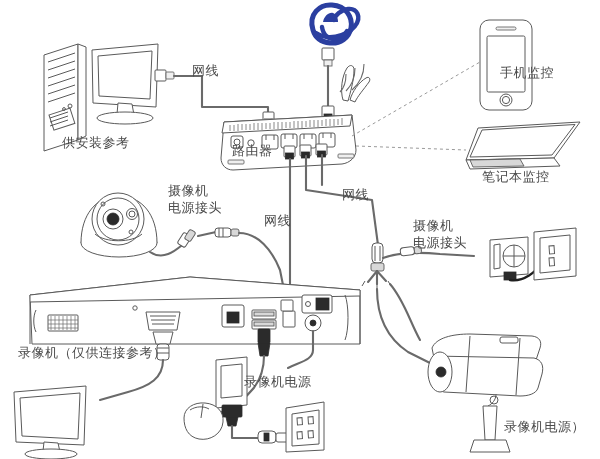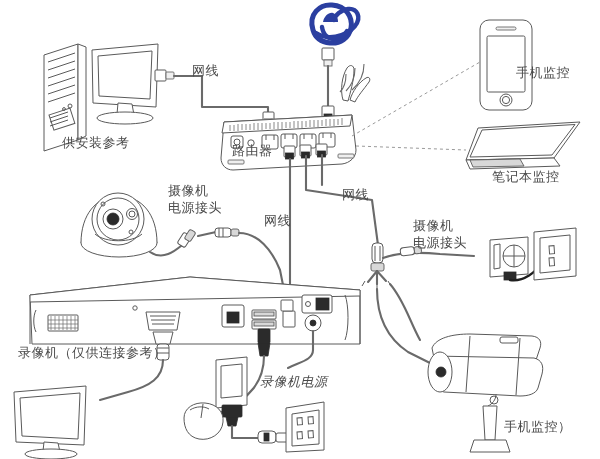--- a/index.html
+++ b/index.html
@@ -391,33 +391,33 @@
     </g>
 
   </svg>
 
   <div class="lbl" style="left:62px; top:136px;">供安装参考</div>
 
   <div class="lbl" style="left:192px; top:64px;">网线</div>
 
   <div class="lbl" style="left:232px; top:144px;">路由器</div>
 
-  <div class="lbl" style="left:516px; top:66px;">手机监控</div>
-
-  <div class="lbl" style="left:492px; top:170px;">笔记本监控</div>
+  <div class="lbl" style="left:500px; top:66px;">手机监控</div>
+
+  <div class="lbl" style="left:482px; top:170px;">笔记本监控</div>
 
   <div class="lbl" style="left:168px; top:184px;">摄像机</div>
   <div class="lbl" style="left:168px; top:201px;">电源接头</div>
 
   <div class="lbl" style="left:264px; top:214px;">网线</div>
 
   <div class="lbl" style="left:342px; top:188px;">网线</div>
 
   <div class="lbl" style="left:413px; top:219px;">摄像机</div>
   <div class="lbl" style="left:413px; top:236px;">电源接头</div>
 
   <div class="lbl" style="left:18px; top:346px;text-align:right;">录像机（仅供连接参考）</div>
 
-  <div class="lbl" style="left:260px; top:375px;font-style:italic;">录像机电源</div>
-
-  <div class="lbl" style="left:504px; top:420px;">手机监控）</div>
+  <div class="lbl" style="left:244px; top:375px;">录像机电源</div>
+
+  <div class="lbl" style="left:504px; top:420px;">录像机电源）</div>
 
 </div>
 
 </body></html>

